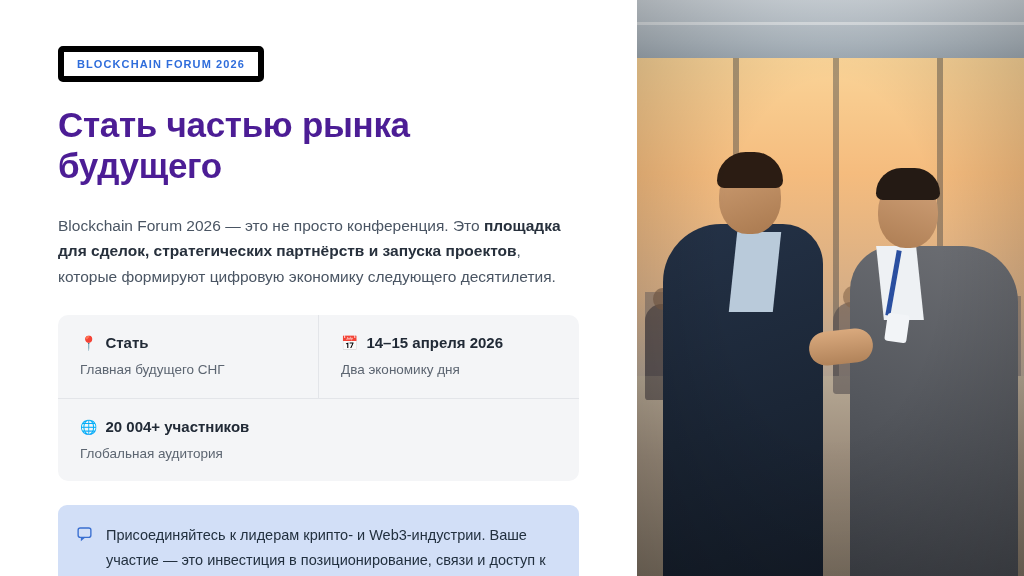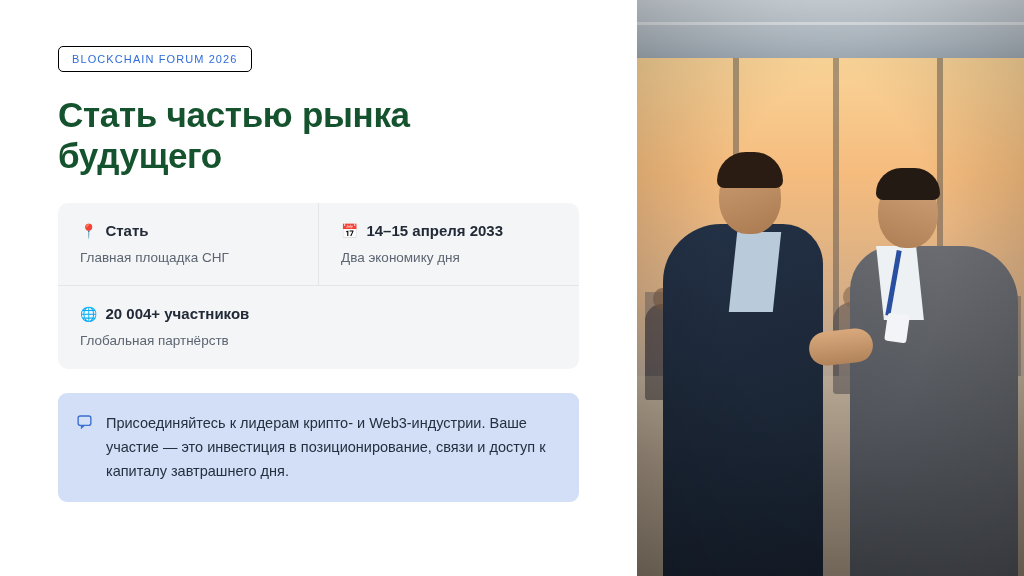--- a/index.html
+++ b/index.html
@@ -24,36 +24,36 @@
   .left {
     width: 637px;
     height: 576px;
     box-sizing: border-box;
     padding: 46px 58px 0 58px;
     background: #ffffff;
     position: relative;
   }
   .badge {
     display: inline-block;
-    border: 1px solid #000000;
+    border: 6px solid #000000;
     border-radius: 5px;
     color: #2f6ddb;
     font-size: 11px;
     letter-spacing: 1.1px;
-    font-weight: 400;
+    font-weight: 700;
     padding: 7px 13px 6px 13px;
     line-height: 1;
     text-transform: uppercase;
   }
   h1.title {
     margin: 22px 0 0 0;
     font-size: 35px;
     line-height: 1.18;
     font-weight: 700;
-    color: #14532d;
+    color: #4c1d95;
     letter-spacing: -0.3px;
   }
   .lead {
     margin: 26px 0 0 0;
     font-size: 15.5px;
     line-height: 1.65;
     color: #4a5563;
     max-width: 516px;
   }
   .lead b { color: #27303c; font-weight: 700; }
@@ -229,48 +229,49 @@
 <body>
 
 <div class="slide">
 
   <div class="left">
 
     <div class="badge">BLOCKCHAIN FORUM 2026</div>
 
     <h1 class="title">Стать частью рынка будущего</h1>
 
+    <p class="lead"><span>Blockchain Forum 2026 — это не просто конференция. Это </span><b>площадка для сделок, стратегических партнёрств и запуска проектов</b><span>, которые формируют цифровую экономику следующего десятилетия.</span></p>
 
     <div class="facts">
       <div class="facts-row top">
 
         <div class="fact divider">
           <div class="fact-head">
             <span class="fact-ico">📍</span>
             <span>Стать</span>
           </div>
-          <div class="fact-sub">Главная площадка СНГ</div>
+          <div class="fact-sub">Главная будущего СНГ</div>
         </div>
 
         <div class="fact">
           <div class="fact-head">
             <span class="fact-ico">📅</span>
-            <span>14–15 апреля 2033</span>
+            <span>14–15 апреля 2026</span>
           </div>
           <div class="fact-sub">Два экономику дня</div>
         </div>
 
       </div>
       <div class="facts-row">
         <div class="fact full">
           <div class="fact-head">
             <span class="fact-ico">🌐</span>
             <span>20 004+ участников</span>
           </div>
-          <div class="fact-sub">Глобальная партнёрств</div>
+          <div class="fact-sub">Глобальная аудитория</div>
         </div>
       </div>
     </div>
 
     <div class="callout">
       <span class="callout-ico">
         <svg width="17" height="17" viewBox="0 0 20 20" fill="none" stroke="#3a6fd0" stroke-width="1.6">
           <rect x="2.5" y="3.5" width="15" height="11" rx="2.5"></rect>
           <path d="M6.5 14.5 L6.5 17.5 L10 14.5"></path>
         </svg>

